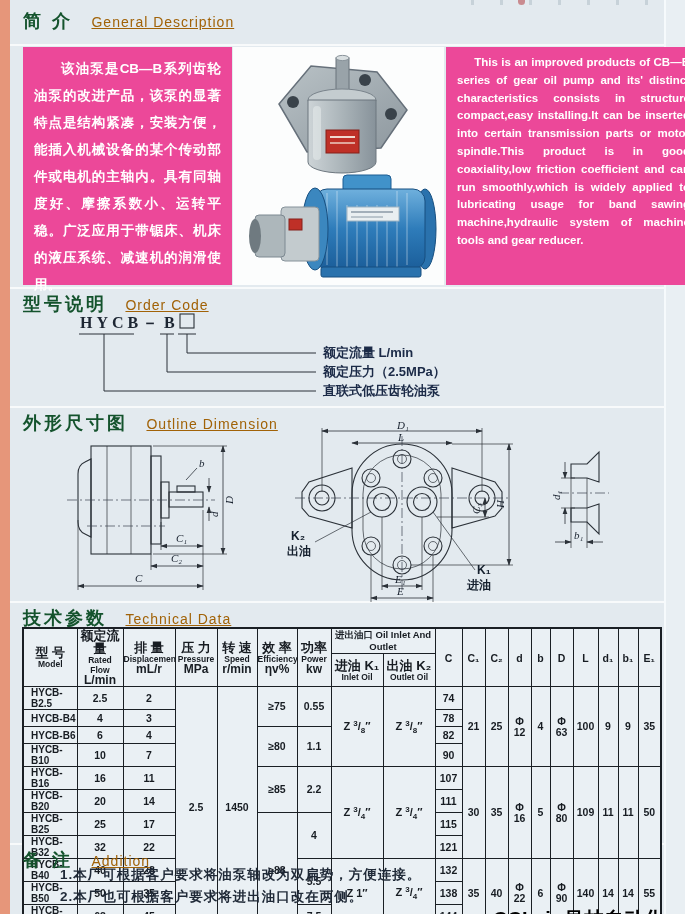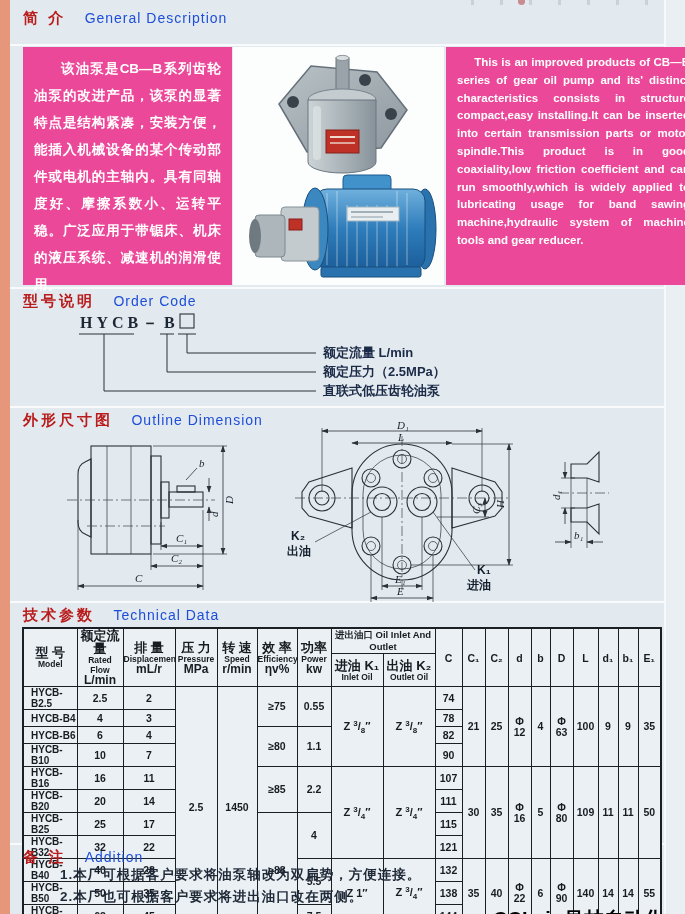--- a/index.html
+++ b/index.html
@@ -9,22 +9,22 @@
   
   .edge-strip{left:0;top:0;width:10px;height:914px;background:#e6967a;}
   .right-band{left:666px;top:0;width:19px;height:914px;background:#e9eff3;}
   .right-line{left:664px;top:0;width:2px;height:914px;background:#f6fafc;}
   .sep{left:10px;width:654px;height:2px;background:rgba(255,255,255,.75);}
   .artifact{left:445px;top:0;width:215px;height:5px;
     background:repeating-linear-gradient(90deg,transparent 0 26px,#c7d2d9 26px 29px);}
   .artifact-dot{left:518px;top:0;width:7px;height:5px;background:#c98b90;border-radius:0 0 4px 4px;}
   
   .sec-title{white-space:nowrap;}
-  .sec-title .zh{font-size:15px;font-weight:bold;color:#b91c1c;letter-spacing:3px;}
-  .sec-title .en{font-size:14px;color:#1d4ed8;margin-left:14px;letter-spacing:1px;}
+  .sec-title .zh{font-size:18px;font-weight:bold;color:#14532d;letter-spacing:3px;}
+  .sec-title .en{font-size:14px;color:#a16207;margin-left:14px;letter-spacing:1px;text-decoration:underline;}
   
   .panel{background:#ec4899;color:#ffffff;box-sizing:border-box;}
   .panel-zh{left:23px;top:47px;width:209px;height:238px;padding:8px 11px;
     font-size:13.5px;font-weight:bold;line-height:27px;text-align:justify;text-indent:2em;}
   .panel-en{left:446px;top:47px;width:255px;height:238px;padding:7px 11px;
     font-size:11.5px;font-weight:bold;line-height:17.8px;text-align:justify;text-indent:1.5em;}
   .photo-box{left:233px;top:47px;width:211px;height:238px;background:#fcfdfd;}
   
   svg text{font-family:"Liberation Serif","DejaVu Serif",serif;}
   .code-letters{font-size:16px;font-weight:bold;fill:#1d2633;letter-spacing:4px;}

